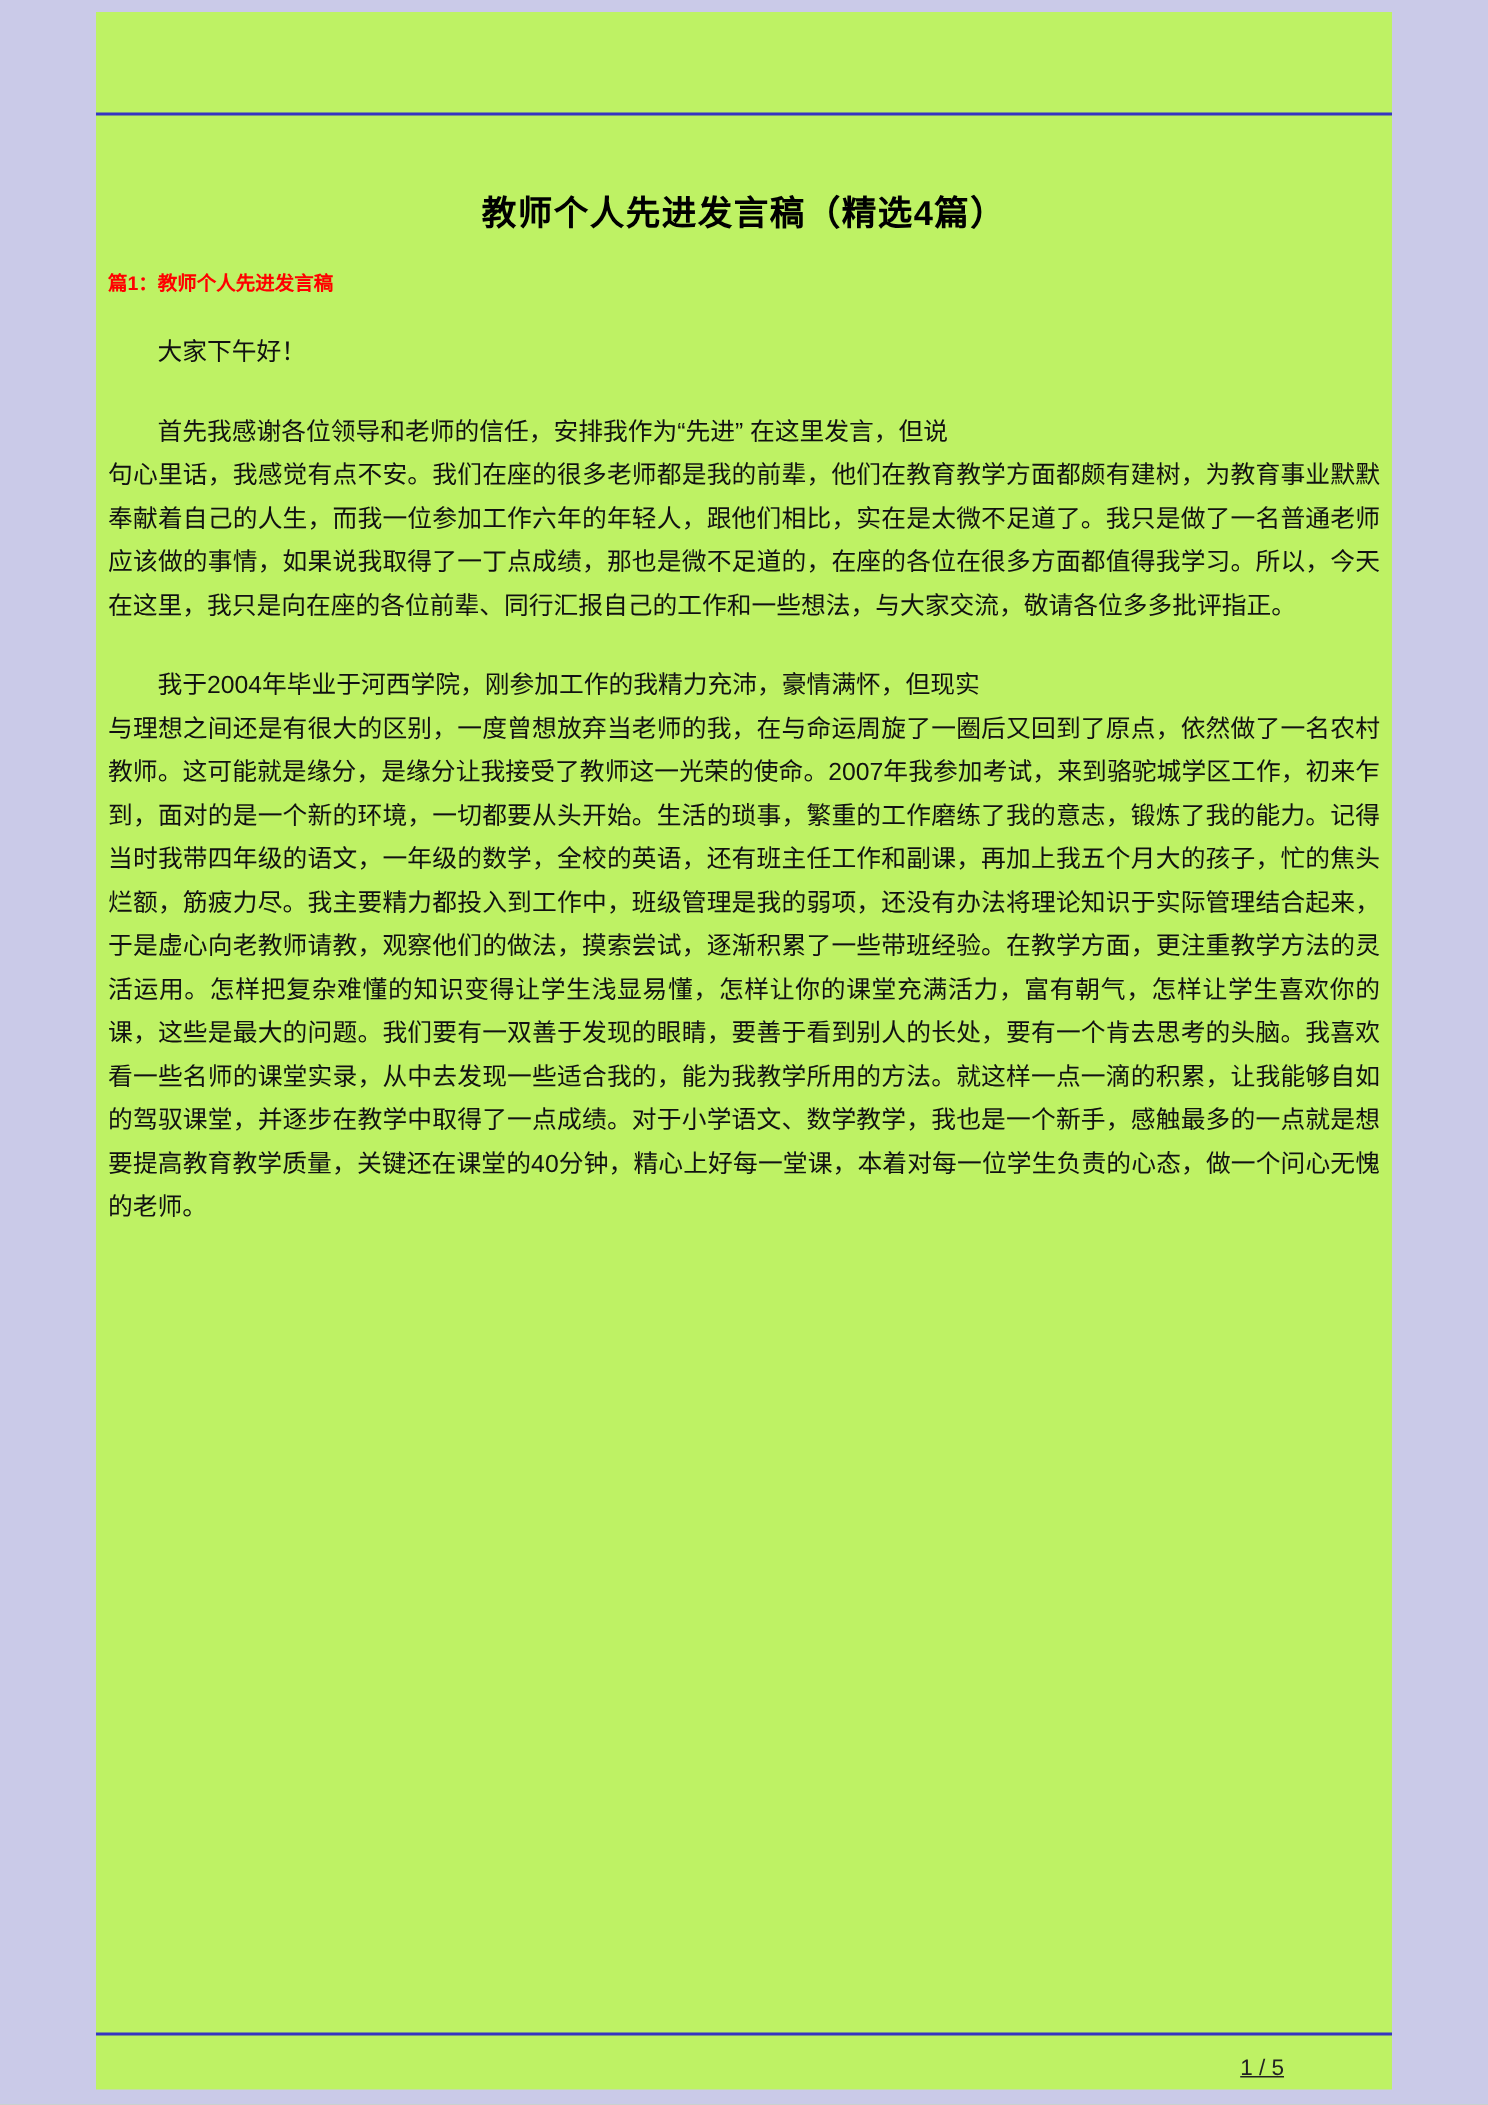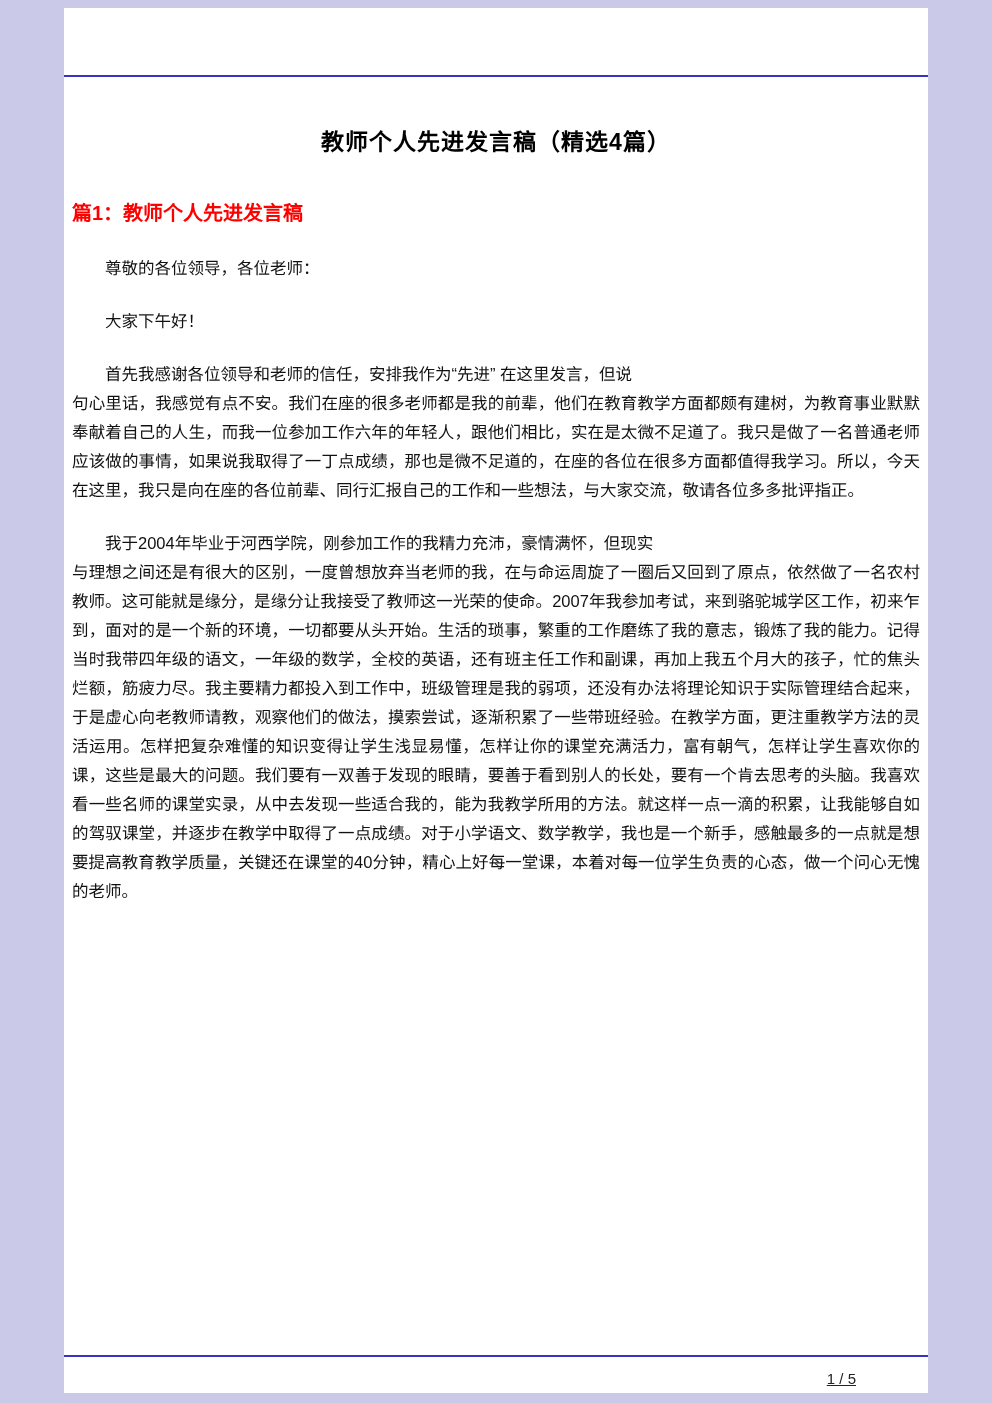--- a/index.html
+++ b/index.html
@@ -21,21 +21,21 @@
     position:relative;
     overflow:hidden;
     margin:0 auto;
   }
   .page{
     position:absolute;
     left:64px;
     top:8px;
     width:864px;
     height:1385px;
-    background:#ffffff;
+    background:#bef264;
     box-sizing:border-box;
   }
   .top-rule{
     position:absolute;
     left:0;
     top:67px;
     width:100%;
     height:2px;
     background:var(--rule-blue);
   }
@@ -49,23 +49,23 @@
   .doc-title{
     text-align:center;
     font-size:23px;
     font-weight:700;
     margin:46px 0 0 0;
     color:#000000;
     letter-spacing:1px;
   }
   .section-heading{
     color:var(--heading-red);
-    font-size:20px;
+    font-size:13px;
     font-weight:700;
-    margin-top:40px;
+    margin-top:21px;
   }
   .para{
     font-size:16.5px;
     line-height:29px;
     margin:24px 0 0 0;
     text-indent:2em;
     white-space:pre-wrap;
     word-break:break-all;
     text-align:justify;
   }
@@ -95,21 +95,20 @@
 <div class="viewport">
   <div class="page">
 
     <div class="top-rule"></div>
 
     <div class="content">
       <h1 class="doc-title">教师个人先进发言稿（精选4篇）</h1>
 
       <h2 class="section-heading">篇1：教师个人先进发言稿</h2>
 
-      <p class="para first-block">尊敬的各位领导，各位老师：</p>
 
       <p class="para">大家下午好！</p>
 
       <p class="para">首先我感谢各位领导和老师的信任，安排我作为“先进” 在这里发言，但说
 句心里话，我感觉有点不安。我们在座的很多老师都是我的前辈，他们在教育教学方面都颇有建树，为教育事业默默奉献着自己的人生，而我一位参加工作六年的年轻人，跟他们相比，实在是太微不足道了。我只是做了一名普通老师应该做的事情，如果说我取得了一丁点成绩，那也是微不足道的，在座的各位在很多方面都值得我学习。所以，今天在这里，我只是向在座的各位前辈、同行汇报自己的工作和一些想法，与大家交流，敬请各位多多批评指正。</p>
 
       <p class="para">我于2004年毕业于河西学院，刚参加工作的我精力充沛，豪情满怀，但现实
 与理想之间还是有很大的区别，一度曾想放弃当老师的我，在与命运周旋了一圈后又回到了原点，依然做了一名农村教师。这可能就是缘分，是缘分让我接受了教师这一光荣的使命。2007年我参加考试，来到骆驼城学区工作，初来乍到，面对的是一个新的环境，一切都要从头开始。生活的琐事，繁重的工作磨练了我的意志，锻炼了我的能力。记得当时我带四年级的语文，一年级的数学，全校的英语，还有班主任工作和副课，再加上我五个月大的孩子，忙的焦头烂额，筋疲力尽。我主要精力都投入到工作中，班级管理是我的弱项，还没有办法将理论知识于实际管理结合起来，于是虚心向老教师请教，观察他们的做法，摸索尝试，逐渐积累了一些带班经验。在教学方面，更注重教学方法的灵活运用。怎样把复杂难懂的知识变得让学生浅显易懂，怎样让你的课堂充满活力，富有朝气，怎样让学生喜欢你的课，这些是最大的问题。我们要有一双善于发现的眼睛，要善于看到别人的长处，要有一个肯去思考的头脑。我喜欢看一些名师的课堂实录，从中去发现一些适合我的，能为我教学所用的方法。就这样一点一滴的积累，让我能够自如的驾驭课堂，并逐步在教学中取得了一点成绩。对于小学语文、数学教学，我也是一个新手，感触最多的一点就是想要提高教育教学质量，关键还在课堂的40分钟，精心上好每一堂课，本着对每一位学生负责的心态，做一个问心无愧的老师。</p>
 
 

